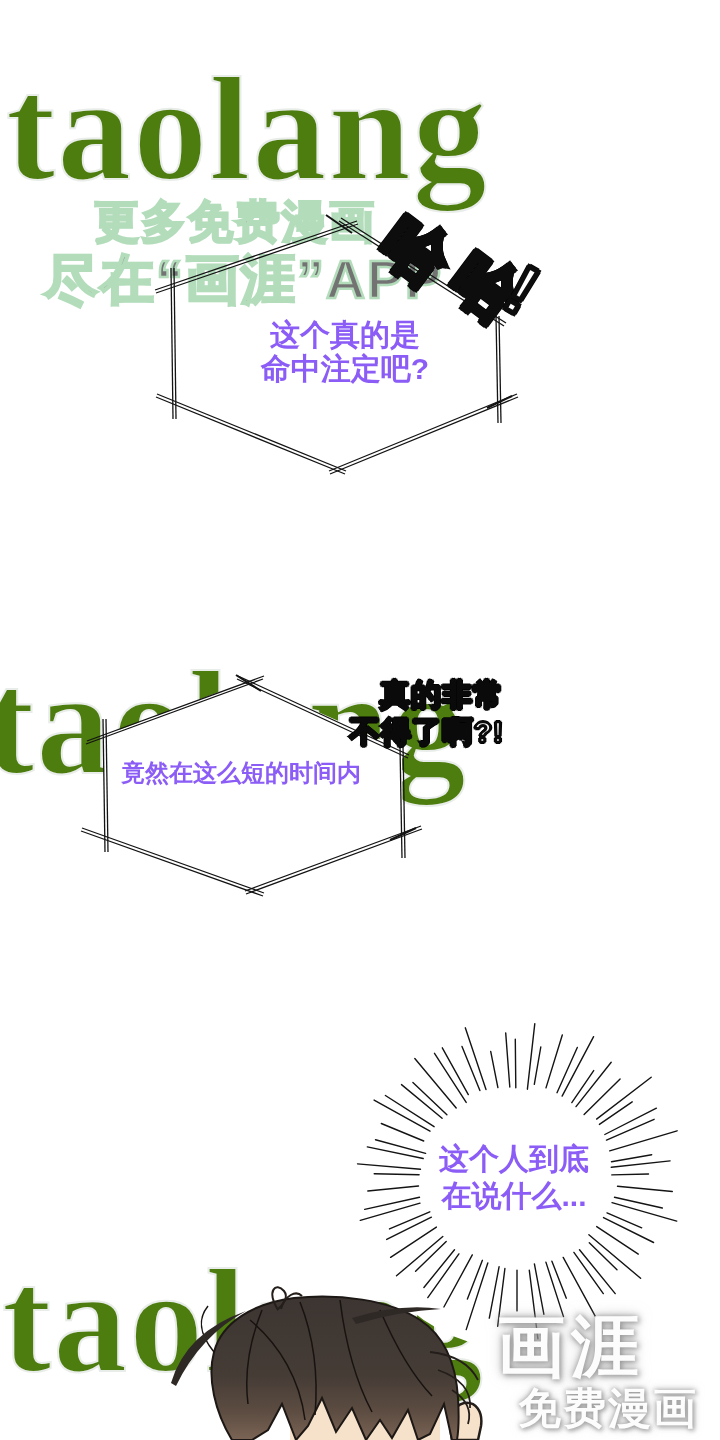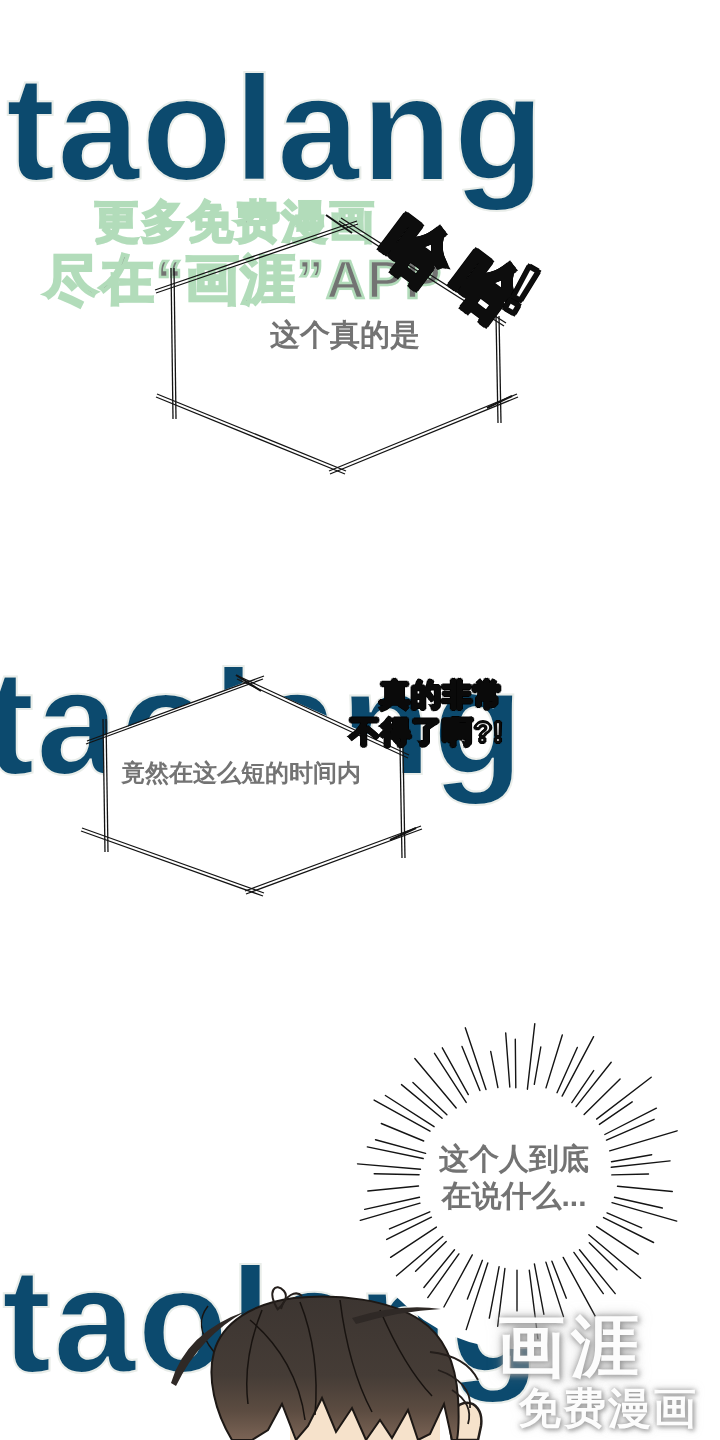--- a/index.html
+++ b/index.html
@@ -5,40 +5,40 @@
   html,body{margin:0;padding:0;}
   body{
     width:720px;height:1440px;position:relative;overflow:hidden;
     background:#ffffff;
     font-family:"Liberation Sans","DejaVu Sans",sans-serif;
   }
   svg.layer{position:absolute;left:0;top:0;width:720px;height:1440px;pointer-events:none;}
   
   .wm-tile{
     position:absolute;
-    font-family:Liberation Sans, sans-serif;
+    font-family:Liberation Serif, serif;
     font-size:148px;font-weight:700;letter-spacing:2px;
-    color:#0c4a6e;
+    color:#4d7c0f;
     -webkit-text-stroke:2px #e9ede9;
     text-shadow:0 0 2px #eff2ef;
     white-space:nowrap;
   }
   
   .wm-promo{
     position:absolute;
     font-weight:700;color:#737373;white-space:nowrap;
     -webkit-text-stroke:2.5px #b2dcba;
     text-shadow:0 0 2px #cbe8d1;
     letter-spacing:2px;
   }
   .wm-promo.l1{left:94px;top:192px;font-size:45px;}
   .wm-promo.l2{left:44px;top:244px;font-size:54px;}
   
   .dlg{
-    position:absolute;text-align:center;color:#737373;font-weight:700;
+    position:absolute;text-align:center;color:#8b5cf6;font-weight:700;
     white-space:nowrap;
   }
   .dlg.b1{left:215px;top:318px;width:260px;font-size:30px;line-height:34px;}
   .dlg.b2{left:101px;top:757px;width:280px;font-size:24px;line-height:31px;}
   .dlg.burst{left:400px;top:1140px;width:228px;font-size:30px;line-height:37px;text-align:center;}
   
   .sfx-excited{
     position:absolute;left:328px;top:676px;width:176px;
     text-align:right;font-size:30px;line-height:37px;font-weight:900;
     color:#ffffff;letter-spacing:1px;white-space:nowrap;
@@ -227,20 +227,21 @@
     <g fill="none" stroke="#241e1b" stroke-width="1.8">
       <path d="M 430,1352 Q 466,1356 478,1380"></path>
       <path d="M 438,1370 Q 472,1382 470,1408"></path>
       <path d="M 452,1390 Q 474,1404 468,1424"></path>
     </g>
   </g>
 </svg>
 
 <div class="dlg b1 z4">
   <div>这个真的是</div>
+  <div>命中注定吧?</div>
 </div>
 
 <span class="laugh c1 z4">哈</span>
 <span class="laugh c2 z4">哈</span>
 <span class="laugh c3 z4">!</span>
 
 <div class="sfx-excited z4">
   <div>真的非常</div>
   <div>不得了啊?!</div>
 </div>

